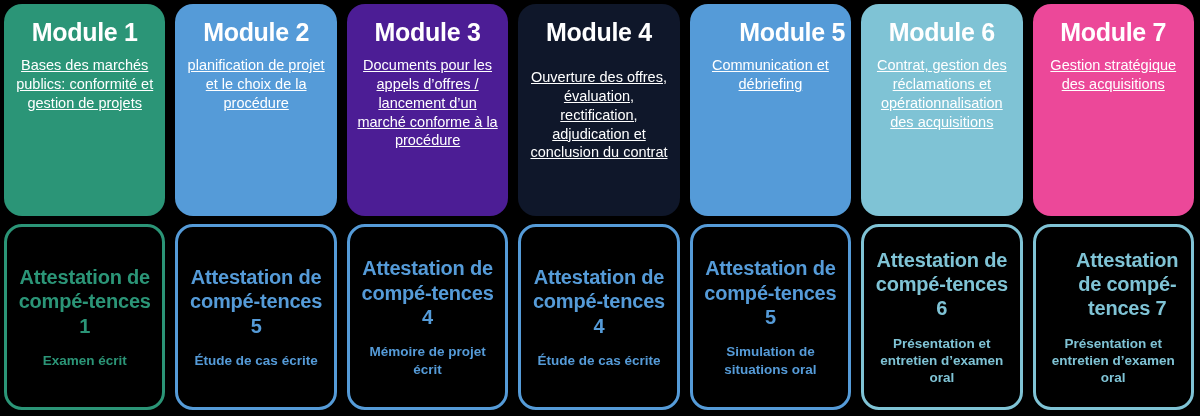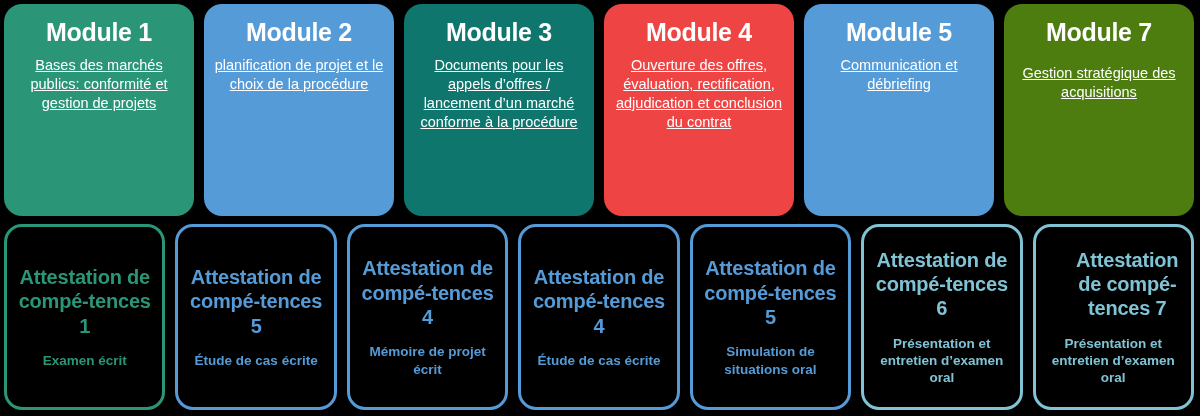--- a/index.html
+++ b/index.html
@@ -120,43 +120,49 @@
     </div>
 
     <div class="col">
       <div class="module-card" style="background: rgb(85, 155, 216);">
         <div class="module-title">Module 2</div>
         <div class="module-desc">planification de projet et le choix de la procédure</div>
       </div>
     </div>
 
     <div class="col">
-      <div class="module-card" style="background: #0f766e;">
+      <div class="module-card" style="background: #4c1d95;">
         <div class="module-title">Module 3</div>
         <div class="module-desc">Documents pour les appels d’offres / lancement d’un marché conforme à la procédure</div>
       </div>
     </div>
 
     <div class="col">
-      <div class="module-card" style="background: #ef4444;">
+      <div class="module-card" style="background: #0f172a; gap: 12px;">
         <div class="module-title">Module 4</div>
         <div class="module-desc">Ouverture des offres, évaluation, rectification, adjudication et conclusion du contrat</div>
       </div>
     </div>
 
     <div class="col">
-      <div class="module-card" style="background: rgb(85, 155, 216);">
+      <div class="module-card" style="background: rgb(85, 155, 216); align-items: flex-end;">
         <div class="module-title">Module 5</div>
         <div class="module-desc">Communication et débriefing</div>
       </div>
     </div>
 
-
-    <div class="col">
-      <div class="module-card" style="background: #4d7c0f; gap: 8px;">
+    <div class="col">
+      <div class="module-card" style="background: rgb(127, 195, 213);">
+        <div class="module-title">Module 6</div>
+        <div class="module-desc">Contrat, gestion des réclamations et opérationnalisation des acquisitions</div>
+      </div>
+    </div>
+
+    <div class="col">
+      <div class="module-card" style="background: #ec4899;">
         <div class="module-title">Module 7</div>
         <div class="module-desc">Gestion stratégique des acquisitions</div>
       </div>
     </div>
 
   </div>
 
   <div class="row-spacer"></div>
 
   <div class="row row-certs">

